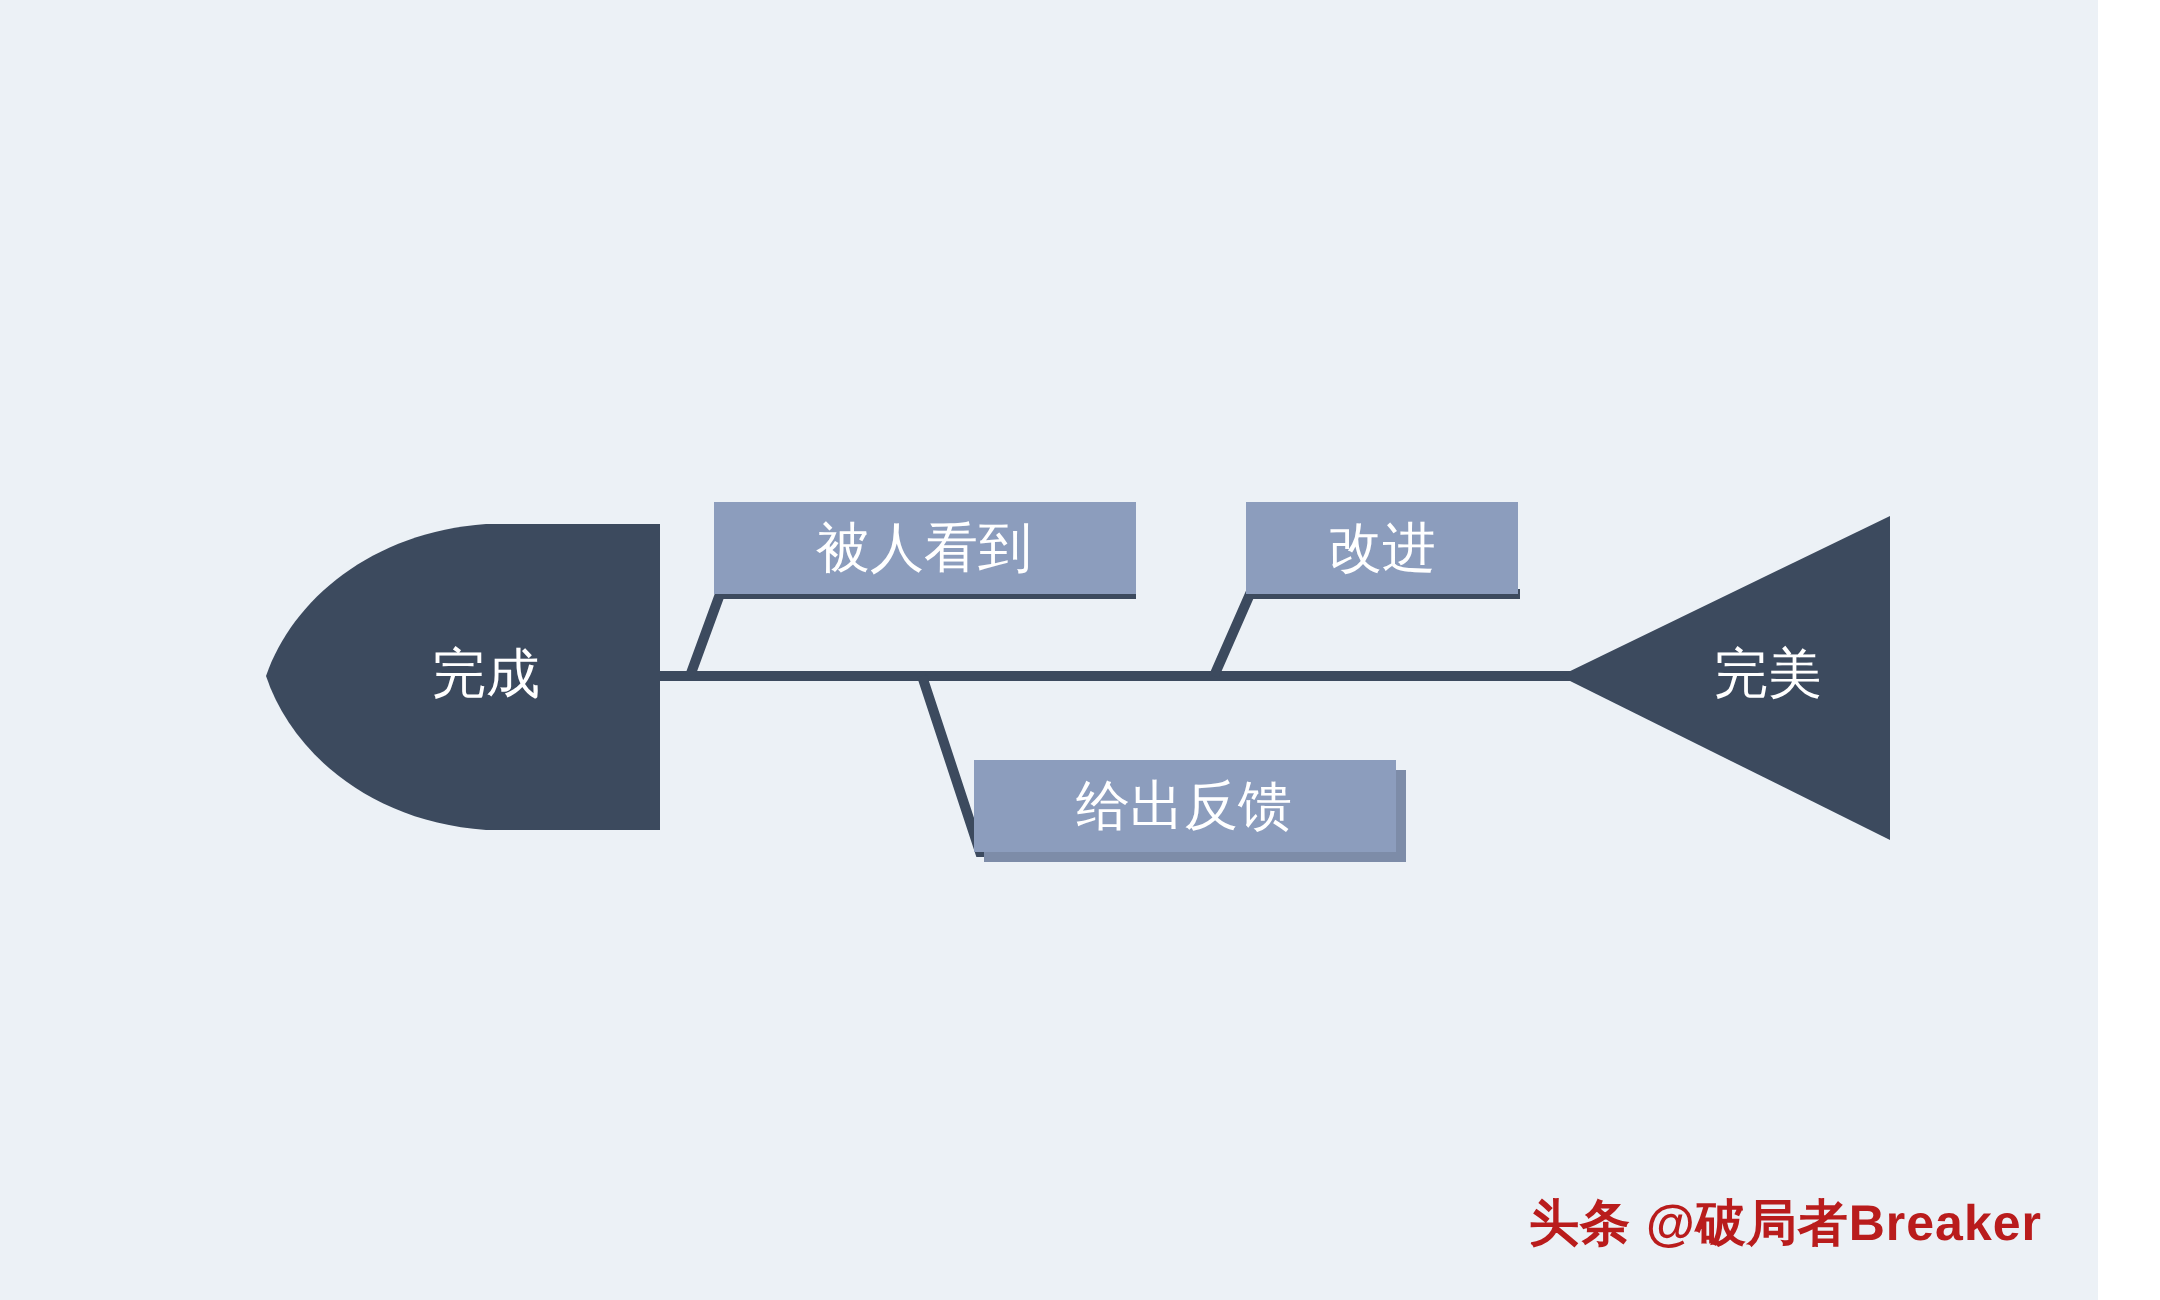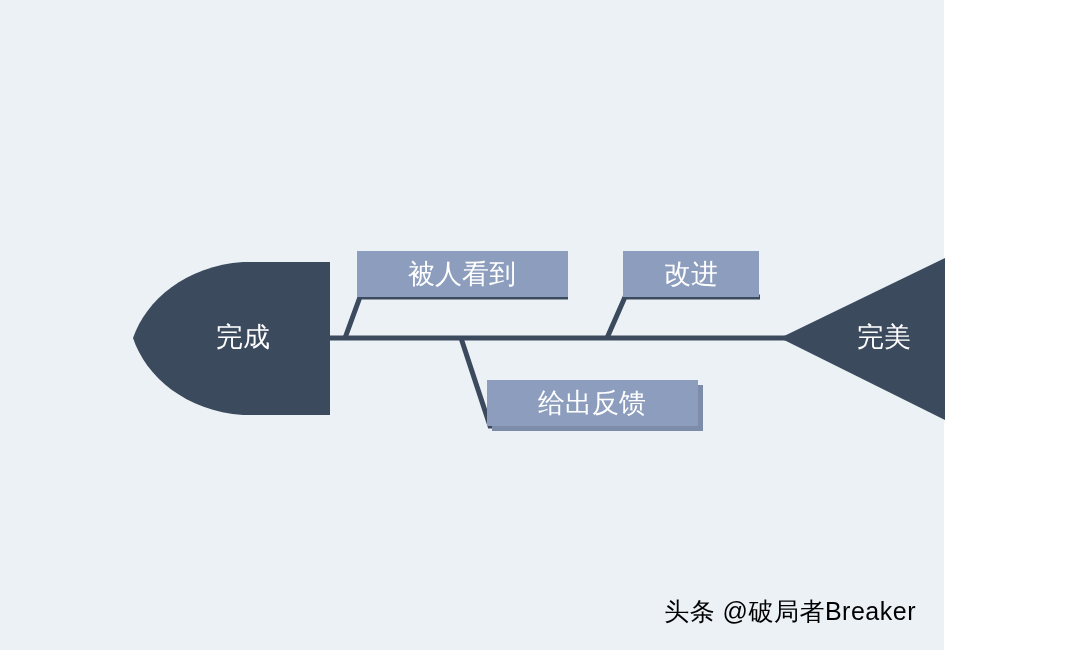--- a/index.html
+++ b/index.html
@@ -7,21 +7,21 @@
     padding: 0;
   }
   body {
     width: 1080px;
     height: 650px;
     overflow: hidden;
     font-family: "Liberation Sans", "DejaVu Sans", sans-serif;
   }
   #stage {
     position: relative;
-    width: 944px;
+    width: 1049px;
     height: 650px;
     background: #ecf1f6;
   }
   #diagram {
     position: absolute;
     left: 0;
     top: 0;
     width: 1080px;
     height: 650px;
     display: block;
@@ -39,22 +39,22 @@
     font-size: 27px;
     text-anchor: middle;
     dominant-baseline: middle;
   }
   #watermark {
     position: absolute;
     right: 28px;
     bottom: 22px;
     font-family: "Liberation Sans", "DejaVu Sans", sans-serif;
     font-size: 25px;
-    font-weight: normal;
-    color: #000000;
+    font-weight: bold;
+    color: #b91c1c;
     letter-spacing: 0.5px;
     white-space: nowrap;
   }
 </style>
 </head>
 <body>
 
 <div id="stage">
 
   <svg id="diagram" viewBox="0 0 1080 650" xmlns="http://www.w3.org/2000/svg">

